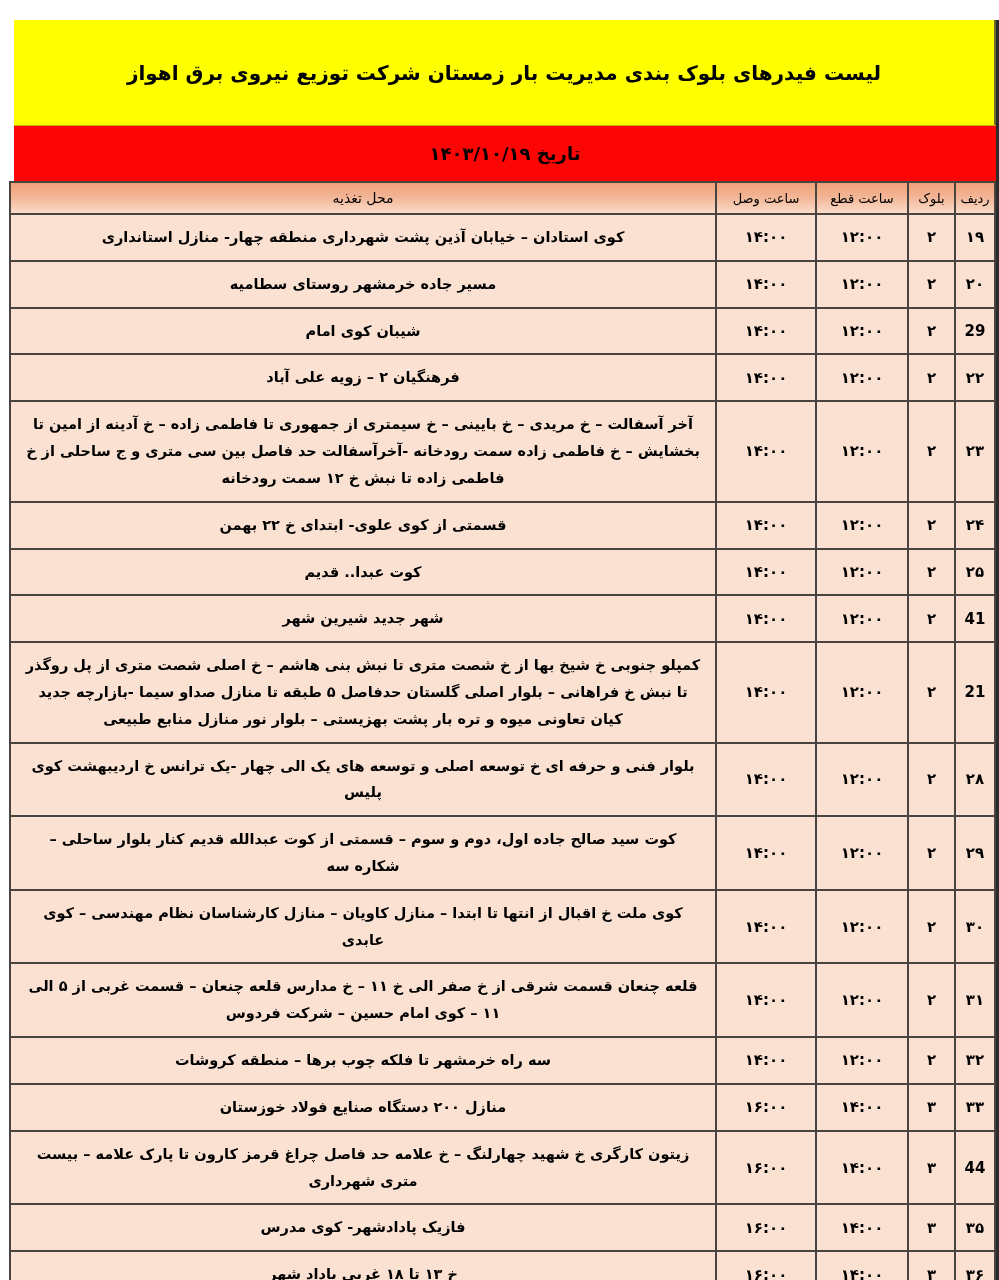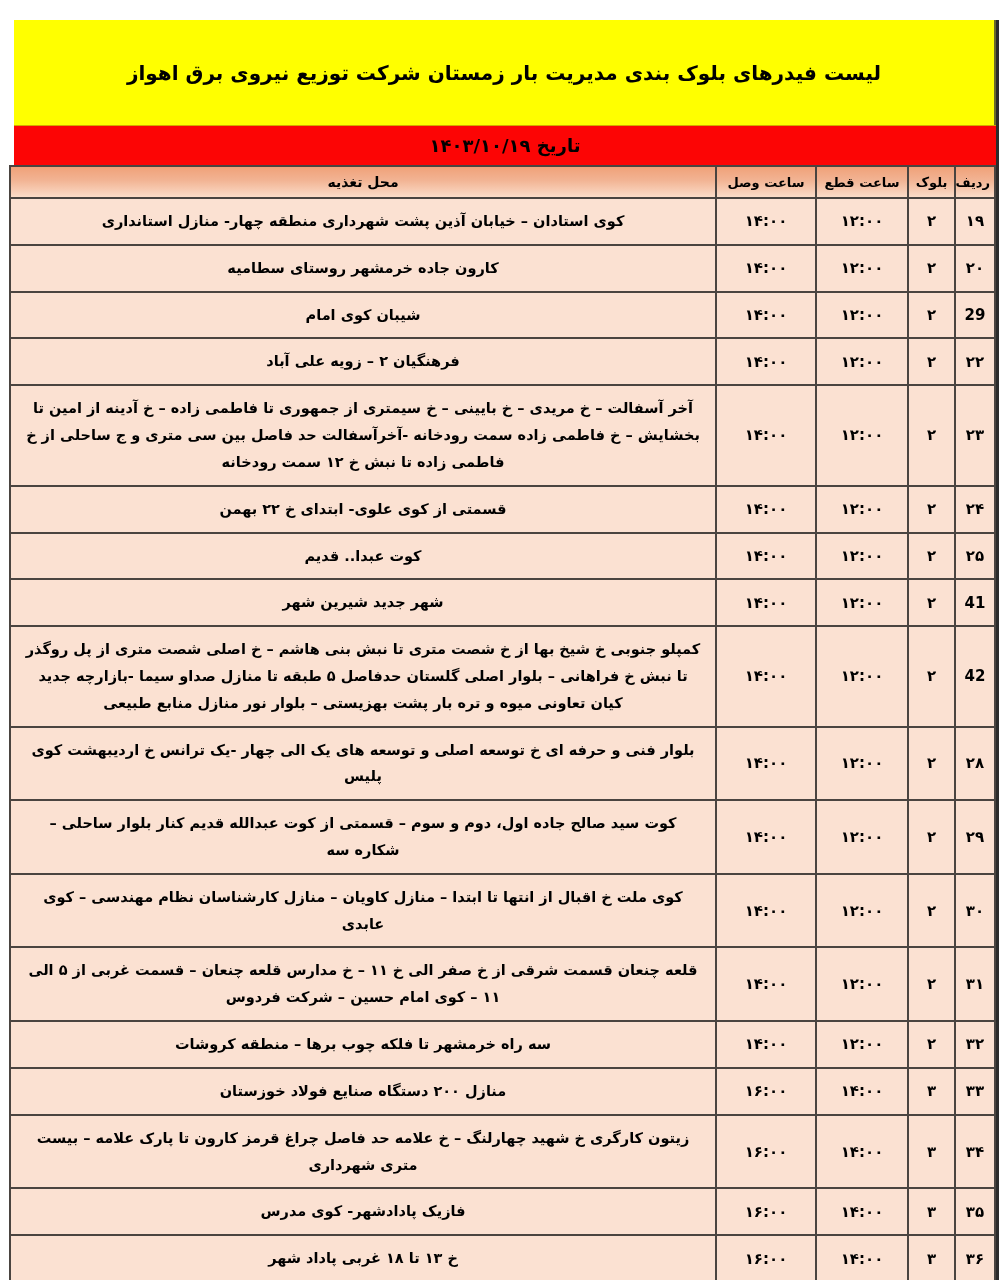--- a/index.html
+++ b/index.html
@@ -54,21 +54,21 @@
     color: #000000;
     letter-spacing: 0px;
     text-align: right;
     padding: 0 40px;
     line-height: 1.3;
   }
 
   
   .date-banner {
     background: #fc0505;
-    height: 40px;
+    height: 56px;
     display: flex;
     align-items: center;
     justify-content: center;
     border-top: 1px solid #d4aa00;
     box-sizing: border-box;
   }
   .date-text {
     font-size: 18px;
     font-weight: bold;
     color: #000000;
@@ -85,21 +85,21 @@
   table.sched th,
   table.sched td {
     border: 2px solid #4a4440;
     box-sizing: border-box;
   }
 
   thead th {
     background: linear-gradient(to bottom, #f0a179 0%, #f2b494 45%, #fbdcc8 100%);
     color: #000000;
     font-size: 13px;
-    font-weight: bold;
+    font-weight: normal;
     height: 32px;
     padding: 2px 4px;
     text-align: center;
     border-top: 2px solid #d14d18;
     border-bottom: 2px solid #4a4440;
   }
   thead th.h-place {
     font-size: 14px;
   }
 
@@ -176,21 +176,21 @@
             <td class="c-block">۲</td>
             <td class="c-off">۱۲:۰۰</td>
             <td class="c-on">۱۴:۰۰</td>
             <td class="c-place">کوی استادان – خیابان آذین پشت شهرداری منطقه چهار- منازل استانداری</td>
           </tr>
           <tr>
             <td class="c-row">۲۰</td>
             <td class="c-block">۲</td>
             <td class="c-off">۱۲:۰۰</td>
             <td class="c-on">۱۴:۰۰</td>
-            <td class="c-place">کارون جاده خرمشهر روستای سطامیه</td>
+            <td class="c-place">مسیر جاده خرمشهر روستای سطامیه</td>
           </tr>
           <tr>
             <td class="c-row">29</td>
             <td class="c-block">۲</td>
             <td class="c-off">۱۲:۰۰</td>
             <td class="c-on">۱۴:۰۰</td>
             <td class="c-place">شیبان کوی امام</td>
           </tr>
           <tr>
             <td class="c-row">۲۲</td>
@@ -221,21 +221,21 @@
             <td class="c-place">کوت عبدا.. قدیم</td>
           </tr>
           <tr>
             <td class="c-row">41</td>
             <td class="c-block">۲</td>
             <td class="c-off">۱۲:۰۰</td>
             <td class="c-on">۱۴:۰۰</td>
             <td class="c-place">شهر جدید شیرین شهر</td>
           </tr>
           <tr>
-            <td class="c-row">42</td>
+            <td class="c-row">21</td>
             <td class="c-block">۲</td>
             <td class="c-off">۱۲:۰۰</td>
             <td class="c-on">۱۴:۰۰</td>
             <td class="c-place">کمپلو جنوبی خ شیخ بها از خ شصت متری تا نبش بنی هاشم – خ اصلی شصت متری از پل روگذر تا نبش خ فراهانی – بلوار اصلی گلستان حدفاصل ۵ طبقه تا منازل صداو سیما -بازارچه جدید کیان تعاونی میوه و تره بار پشت بهزیستی – بلوار نور منازل منابع طبیعی</td>
           </tr>
           <tr>
             <td class="c-row">۲۸</td>
             <td class="c-block">۲</td>
             <td class="c-off">۱۲:۰۰</td>
             <td class="c-on">۱۴:۰۰</td>
@@ -270,21 +270,21 @@
             <td class="c-place">سه راه خرمشهر تا  فلکه چوب برها  – منطقه کروشات</td>
           </tr>
           <tr>
             <td class="c-row">۳۳</td>
             <td class="c-block">۳</td>
             <td class="c-off">۱۴:۰۰</td>
             <td class="c-on">۱۶:۰۰</td>
             <td class="c-place">منازل ۲۰۰ دستگاه صنایع فولاد خوزستان</td>
           </tr>
           <tr>
-            <td class="c-row">۳۴</td>
+            <td class="c-row">44</td>
             <td class="c-block">۳</td>
             <td class="c-off">۱۴:۰۰</td>
             <td class="c-on">۱۶:۰۰</td>
             <td class="c-place">زیتون کارگری خ شهید چهارلنگ – خ علامه حد فاصل چراغ قرمز کارون تا پارک علامه – بیست متری شهرداری</td>
           </tr>
           <tr>
             <td class="c-row">۳۵</td>
             <td class="c-block">۳</td>
             <td class="c-off">۱۴:۰۰</td>
             <td class="c-on">۱۶:۰۰</td>

